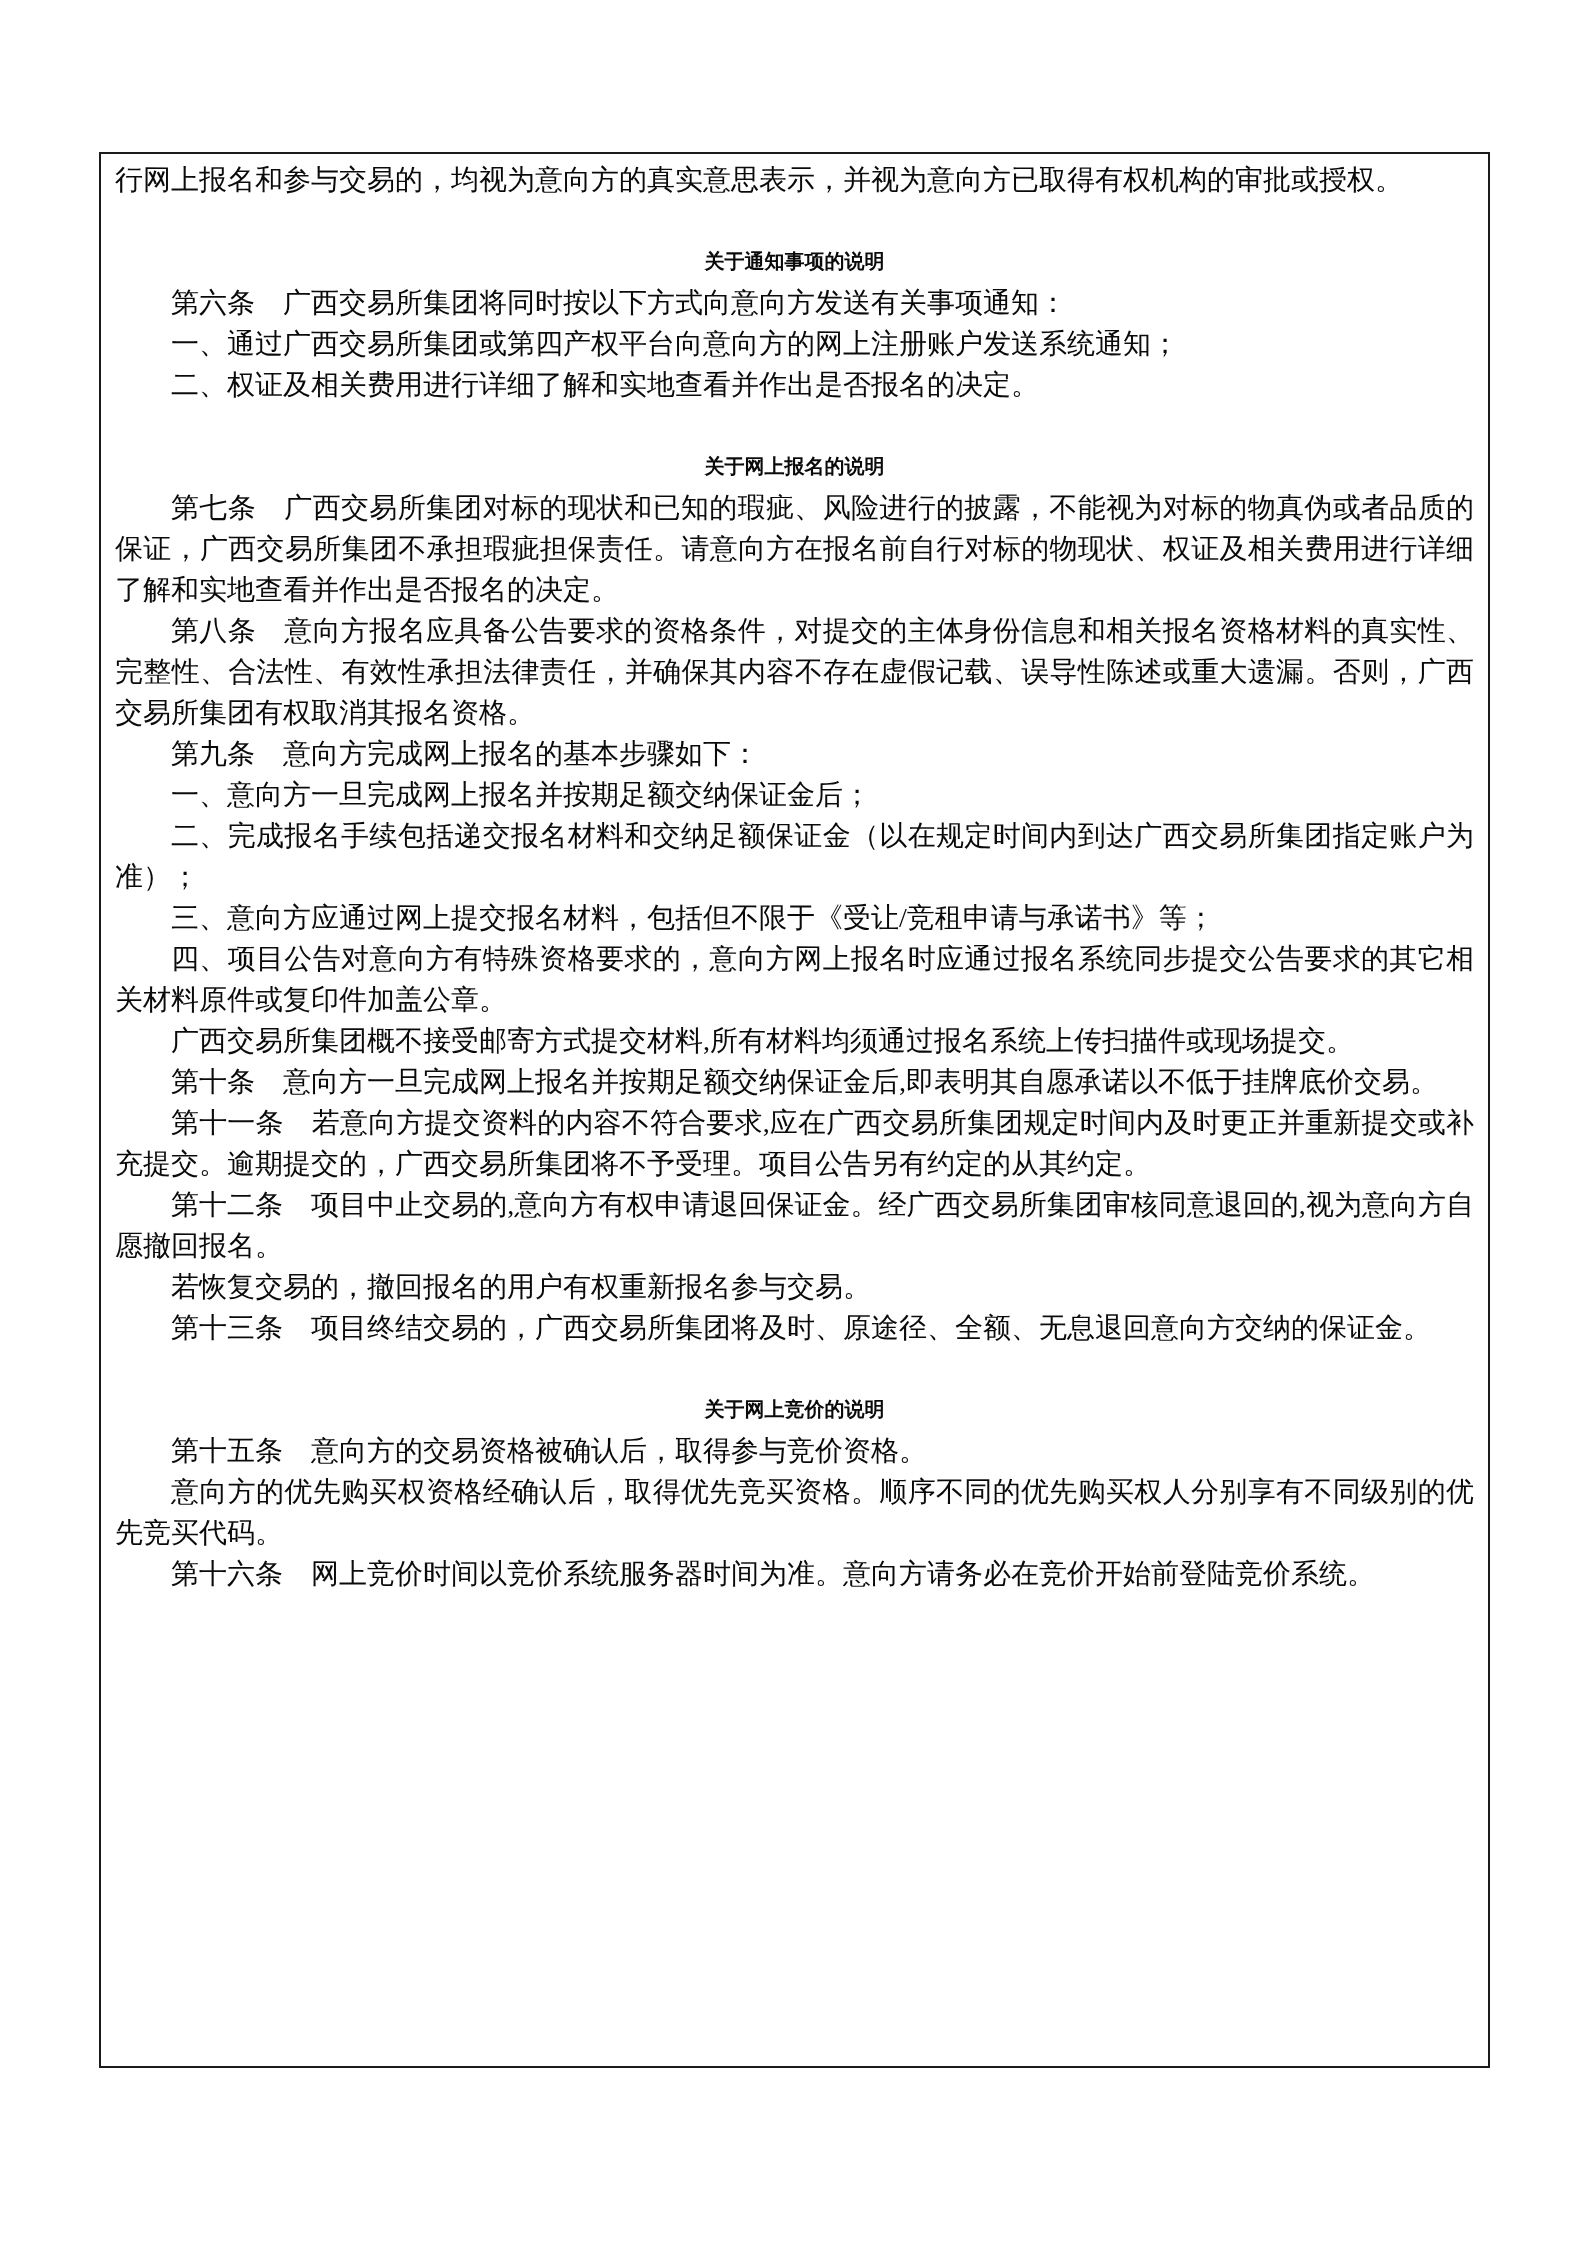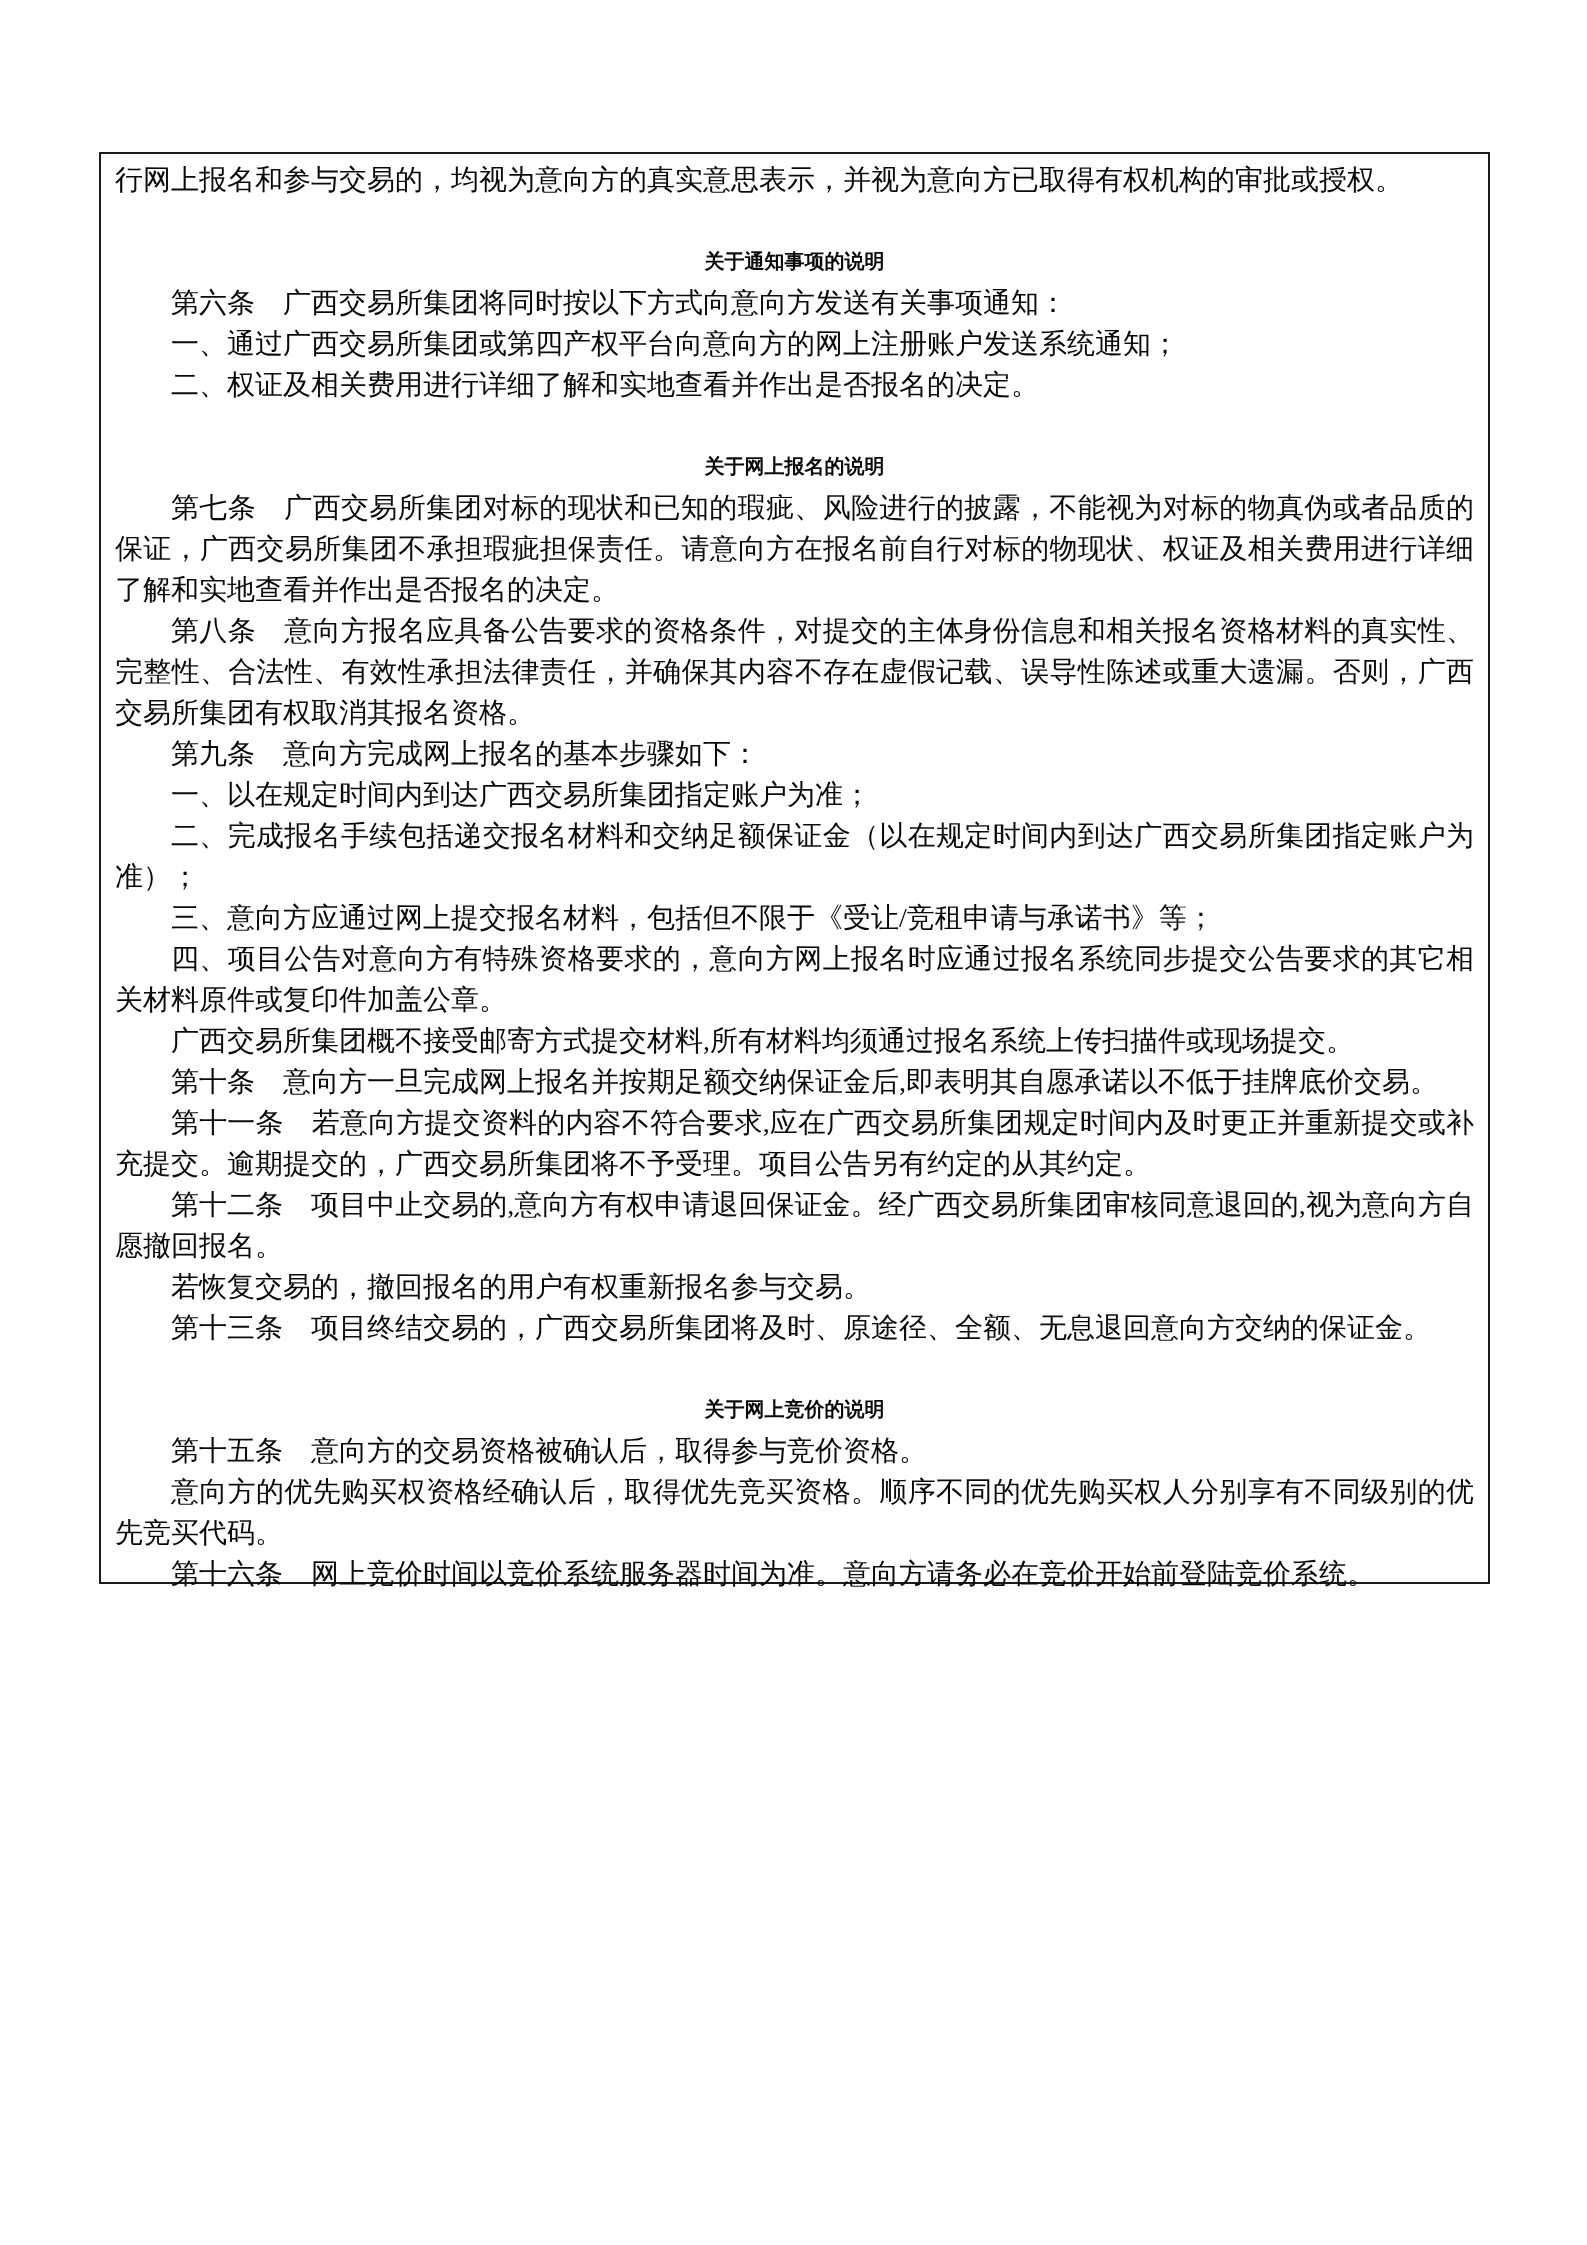--- a/index.html
+++ b/index.html
@@ -12,21 +12,21 @@
     width: 1587px;
     height: 2245px;
     background: #ffffff;
     overflow: hidden;
   }
   .doc-cell {
     position: absolute;
     left: 99px;
     top: 152px;
     width: 1391px;
-    height: 1432px;
+    height: 1916px;
     box-sizing: border-box;
     border: 2px solid #1b1b1b;
     padding: 5px 14px 0 14px;
     background: #ffffff;
   }
   .para {
     margin: 0;
     font-family: "Liberation Serif", "DejaVu Serif", serif;
     font-size: 28px;
     line-height: 41px;
@@ -55,21 +55,21 @@
   <div class="doc-cell" id="doc-cell">
       <p class="para">行网上报名和参与交易的，均视为意向方的真实意思表示，并视为意向方已取得有权机构的审批或授权。</p>
       <div class="section-heading">关于通知事项的说明</div>
       <p class="para indent">第六条　广西交易所集团将同时按以下方式向意向方发送有关事项通知：</p>
       <p class="para indent">一、通过广西交易所集团或第四产权平台向意向方的网上注册账户发送系统通知；</p>
       <p class="para indent">二、权证及相关费用进行详细了解和实地查看并作出是否报名的决定。</p>
       <div class="section-heading">关于网上报名的说明</div>
       <p class="para indent">第七条　广西交易所集团对标的现状和已知的瑕疵、风险进行的披露，不能视为对标的物真伪或者品质的保证，广西交易所集团不承担瑕疵担保责任。请意向方在报名前自行对标的物现状、权证及相关费用进行详细了解和实地查看并作出是否报名的决定。</p>
       <p class="para indent">第八条　意向方报名应具备公告要求的资格条件，对提交的主体身份信息和相关报名资格材料的真实性、完整性、合法性、有效性承担法律责任，并确保其内容不存在虚假记载、误导性陈述或重大遗漏。否则，广西交易所集团有权取消其报名资格。</p>
       <p class="para indent">第九条　意向方完成网上报名的基本步骤如下：</p>
-      <p class="para indent">一、以在规定时间内到达广西交易所集团指定账户为准；</p>
+      <p class="para indent">一、意向方一旦完成网上报名并按期足额交纳保证金后；</p>
       <p class="para indent">二、完成报名手续包括递交报名材料和交纳足额保证金（以在规定时间内到达广西交易所集团指定账户为准）；</p>
       <p class="para indent">三、意向方应通过网上提交报名材料，包括但不限于《受让/竞租申请与承诺书》等；</p>
       <p class="para indent">四、项目公告对意向方有特殊资格要求的，意向方网上报名时应通过报名系统同步提交公告要求的其它相关材料原件或复印件加盖公章。</p>
       <p class="para indent">广西交易所集团概不接受邮寄方式提交材料,所有材料均须通过报名系统上传扫描件或现场提交。</p>
       <p class="para indent">第十条　意向方一旦完成网上报名并按期足额交纳保证金后,即表明其自愿承诺以不低于挂牌底价交易。</p>
       <p class="para indent">第十一条　若意向方提交资料的内容不符合要求,应在广西交易所集团规定时间内及时更正并重新提交或补充提交。逾期提交的，广西交易所集团将不予受理。项目公告另有约定的从其约定。</p>
       <p class="para indent">第十二条　项目中止交易的,意向方有权申请退回保证金。经广西交易所集团审核同意退回的,视为意向方自愿撤回报名。</p>
       <p class="para indent">若恢复交易的，撤回报名的用户有权重新报名参与交易。</p>
       <p class="para indent">第十三条　项目终结交易的，广西交易所集团将及时、原途径、全额、无息退回意向方交纳的保证金。</p>
       <div class="section-heading">关于网上竞价的说明</div>

